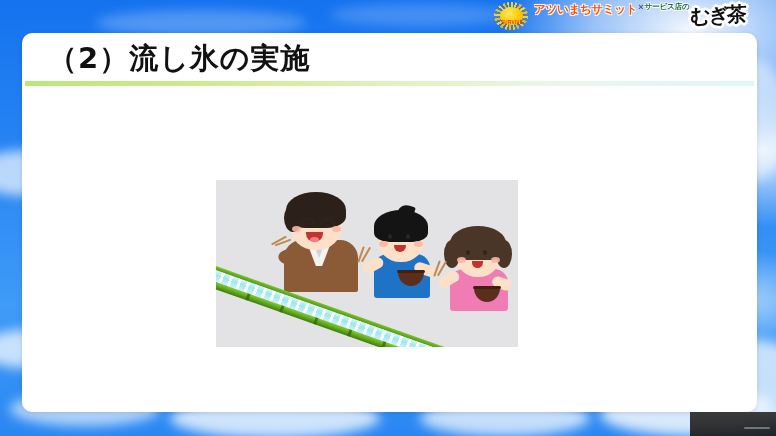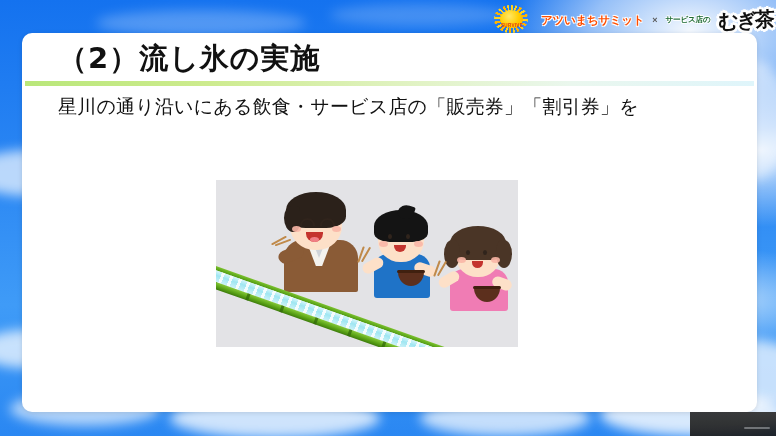--- a/index.html
+++ b/index.html
@@ -33,21 +33,21 @@
   .c5{left:420px;top:400px;width:170px;height:36px;opacity:.8;}
   .c6{left:600px;top:392px;width:190px;height:44px;opacity:.9;}
   .c7{left:96px;top:10px;width:210px;height:26px;opacity:.28;}
   .c8{left:330px;top:4px;width:180px;height:22px;opacity:.22;}
   .c9{left:700px;top:340px;width:110px;height:70px;opacity:.8;}
   .c10{left:712px;top:60px;width:80px;height:120px;opacity:.55;}
 
   
   .logo{
     position:absolute;left:490px;top:2px;width:284px;height:36px;
-    display:flex;align-items:center;gap:7px;
+    display:flex;align-items:flex-start;gap:0;
     white-space:nowrap;
   }
   .sunburst{
     position:relative;width:44px;height:30px;flex:0 0 auto;
   }
   .sunburst .rays{
     position:absolute;left:4px;top:0px;width:34px;height:28px;
     background:
       conic-gradient(from 0deg,
         #ffd21e 0deg 9deg,#ffffff00 9deg 18deg,
@@ -105,21 +105,21 @@
   }
 
   
   .slide{
     position:absolute;left:22px;top:33px;width:735px;height:379px;
     background:#fff;border-radius:10px;
     box-shadow:0 1px 5px rgba(0,0,0,.12);
     overflow:hidden;
   }
   .slide-title{
-    position:absolute;left:36px;top:6px;
+    position:absolute;left:26px;top:6px;
     font-family:"DejaVu Sans","Liberation Sans",sans-serif;
     font-size:29px;font-weight:bold;color:#111;
     letter-spacing:1px;white-space:nowrap;
   }
   .title-rule{
     position:absolute;left:3px;top:48px;width:729px;height:5px;
     background:linear-gradient(90deg,#b9e77a 0%,#cdeb8e 25%,#e2f3c7 55%,#eaf7ee 75%,#dff5fb 100%);
   }
   .body-text{
     position:absolute;left:36px;top:58px;width:670px;
@@ -235,21 +235,20 @@
     <span class="logo-mineral">サービス店の</span>
     <span class="logo-mugi">むぎ茶</span>
   </div>
 
   <div class="slide">
 
     <div class="slide-title">（2）流し氷の実施</div>
     <div class="title-rule"></div>
 
     <div class="body-text">
-      <div>星川の通り沿いにある飲食・サービス店の「販売券」「割引券」を</div>
     </div>
 
     <div class="illus">
       <div class="illus-inner">
 
         <div class="person man">
           <div class="body"></div>
           <div class="shirt"></div>
           <div class="tie"></div>
           <div class="face"></div>

